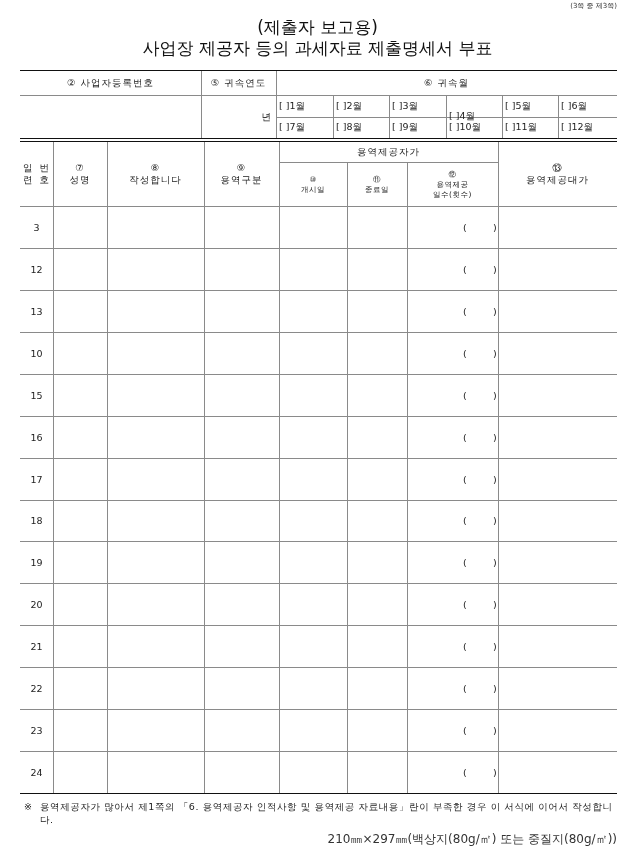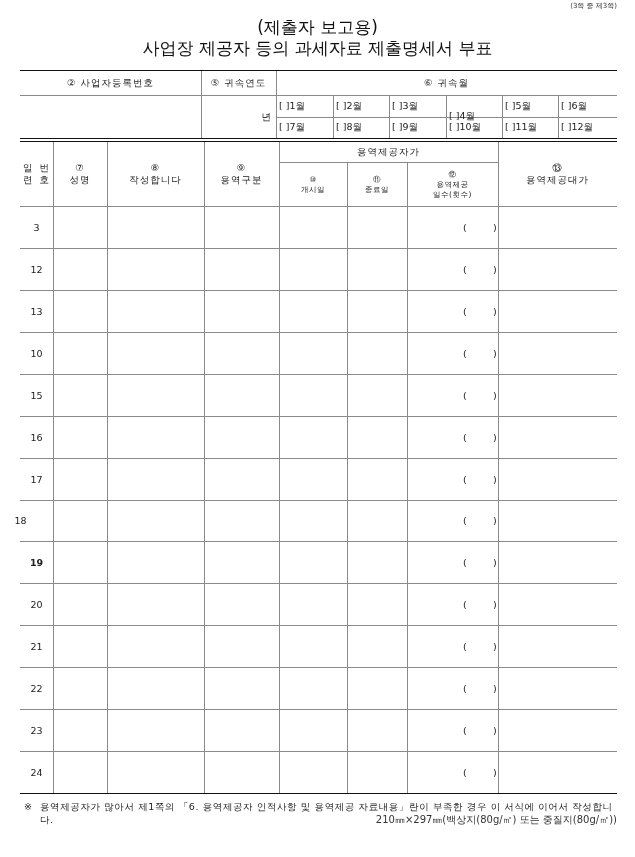--- a/index.html
+++ b/index.html
@@ -13,21 +13,21 @@
   .vline { position: absolute; width: 0; border-left: 1px solid #8a8a8a; }
   .cell { position: absolute; display: flex; align-items: center; justify-content: center;
           text-align: center; font-size: 9.5px; line-height: 12px; color: #222; letter-spacing: 1px; }
   .month { position: absolute; font-size: 9.5px; color: #222; display: flex; align-items: center; padding-left: 3px; box-sizing: border-box; }
   .small { font-size: 7.5px; line-height: 10px; letter-spacing: 0.5px; }
   .rownum { position: absolute; font-size: 9.5px; color: #222; display: flex; align-items: center; justify-content: center; }
   .paren { position: absolute; font-size: 9.5px; color: #222; display: flex; align-items: center; }
   .note { position: absolute; left: 24px; top: 800px; width: 600px; font-size: 9.5px; line-height: 13px; color: #222; letter-spacing: 0.6px; }
   .note-star { position: absolute; left: 0; top: 0; }
   .note-text { display: block; padding-left: 16px; }
-  .paper { position: absolute; right: 18px; top: 813px; font-size: 10px; color: #333; }
+  .paper { position: absolute; right: 18px; top: 831px; font-size: 12px; color: #333; }
 </style>
 </head>
 <body>
 
 <div class="page-indicator">(3쪽 중 제3쪽)</div>
 
 <div class="title">
   <div>(제출자 보고용)</div>
   <div>사업장 제공자 등의 과세자료 제출명세서 부표</div>
 </div>
@@ -206,34 +206,34 @@
       <div class="cell" style="left: 205px; top: 459px; width: 74px; height: 41px;"></div>
       <div class="cell" style="left: 280px; top: 459px; width: 67px; height: 41px;"></div>
       <div class="cell" style="left: 348px; top: 459px; width: 59px; height: 41px;"></div>
       <div class="cell" style="left: 408px; top: 459px; width: 90px; height: 41px;"></div>
       <div class="cell" style="left: 499px; top: 459px; width: 118px; height: 41px;"></div>
       <div class="paren" style="left: 463px; top: 458px; height: 42px;">(</div>
       <div class="paren" style="left: 493px; top: 458px; height: 42px;">)</div>
     </div>
     <div>
       <div class="hline" style="left: 20px; top: 500px; width: 597px;"></div>
-      <div class="rownum" style="left: 4px; top: 500px; width: 33px; height: 41px;">18</div>
+      <div class="rownum" style="left: 20px; top: 500px; width: 33px; height: 41px;">18</div>
       <div class="cell" style="left: 54px; top: 501px; width: 53px; height: 40px;"></div>
       <div class="cell" style="left: 108px; top: 501px; width: 96px; height: 40px;"></div>
       <div class="cell" style="left: 205px; top: 501px; width: 74px; height: 40px;"></div>
       <div class="cell" style="left: 280px; top: 501px; width: 67px; height: 40px;"></div>
       <div class="cell" style="left: 348px; top: 501px; width: 59px; height: 40px;"></div>
       <div class="cell" style="left: 408px; top: 501px; width: 90px; height: 40px;"></div>
       <div class="cell" style="left: 499px; top: 501px; width: 118px; height: 40px;"></div>
       <div class="paren" style="left: 463px; top: 500px; height: 41px;">(</div>
       <div class="paren" style="left: 493px; top: 500px; height: 41px;">)</div>
     </div>
     <div>
       <div class="hline" style="left: 20px; top: 541px; width: 597px;"></div>
-      <div class="rownum" style="left: 20px; top: 541px; width: 33px; height: 42px; font-weight: bold;">19</div>
+      <div class="rownum" style="left: 20px; top: 541px; width: 33px; height: 42px;">19</div>
       <div class="cell" style="left: 54px; top: 542px; width: 53px; height: 41px;"></div>
       <div class="cell" style="left: 108px; top: 542px; width: 96px; height: 41px;"></div>
       <div class="cell" style="left: 205px; top: 542px; width: 74px; height: 41px;"></div>
       <div class="cell" style="left: 280px; top: 542px; width: 67px; height: 41px;"></div>
       <div class="cell" style="left: 348px; top: 542px; width: 59px; height: 41px;"></div>
       <div class="cell" style="left: 408px; top: 542px; width: 90px; height: 41px;"></div>
       <div class="cell" style="left: 499px; top: 542px; width: 118px; height: 41px;"></div>
       <div class="paren" style="left: 463px; top: 541px; height: 42px;">(</div>
       <div class="paren" style="left: 493px; top: 541px; height: 42px;">)</div>
     </div>

